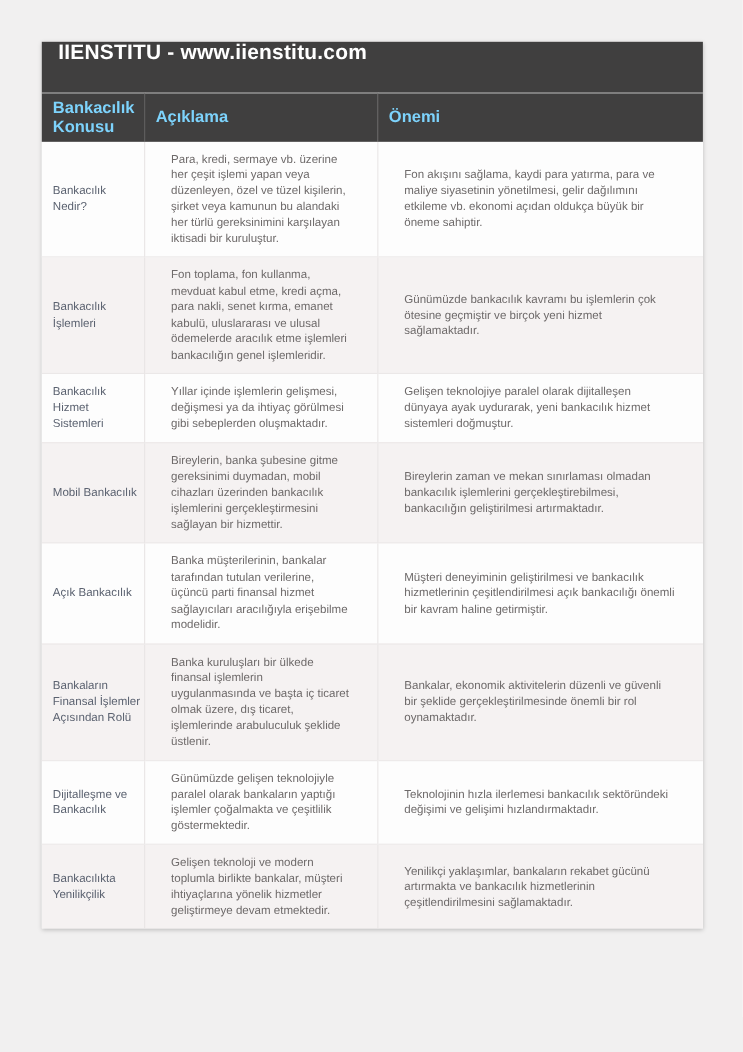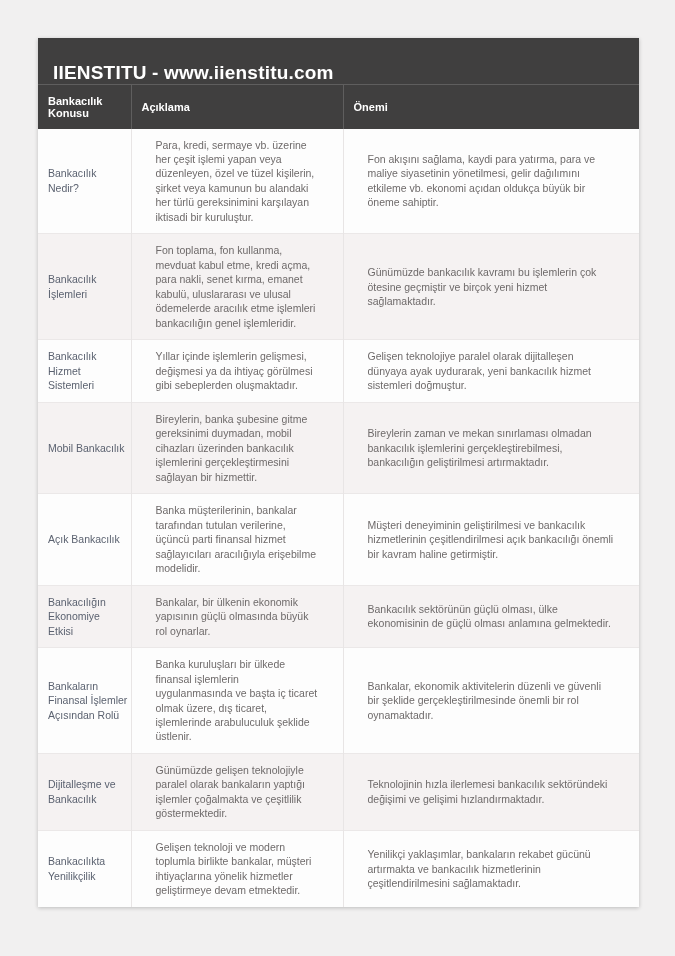--- a/index.html
+++ b/index.html
@@ -22,39 +22,39 @@
     top: 38px;
     width: 601px;
     background: #ffffff;
     box-shadow: 0 1px 4px rgba(0,0,0,0.22);
   }
   .titlebar {
     background: #403f3f;
     color: #ffffff;
     height: 46px;
     display: flex;
-    align-items: flex-end;
+    align-items: flex-start;
     padding-left: 15px;
     box-sizing: border-box;
     font-size: 19px;
     font-weight: bold;
     letter-spacing: 0.2px;
   }
   table {
     width: 100%;
     border-collapse: collapse;
     table-layout: fixed;
   }
   col.c-topic { width: 93px; }
   col.c-desc  { width: 212px; }
   col.c-imp   { width: 296px; }
   thead th {
     background: #403f3f;
-    color: #ffffff;
-    font-size: 11px;
+    color: #7dd3fc;
+    font-size: 15px;
     font-weight: bold;
     text-align: left;
     vertical-align: middle;
     height: 44px;
     padding: 4px 10px;
     box-sizing: border-box;
     border-top: 1px solid #5f5e5e;
   }
   thead th + th { border-left: 1px solid #5f5e5e; }
   tbody td {
@@ -122,25 +122,20 @@
     <td class="desc">Bireylerin, banka şubesine gitme gereksinimi duymadan, mobil cihazları üzerinden bankacılık işlemlerini gerçekleştirmesini sağlayan bir hizmettir.</td>
     <td class="imp">Bireylerin zaman ve mekan sınırlaması olmadan bankacılık işlemlerini gerçekleştirebilmesi, bankacılığın geliştirilmesi artırmaktadır.</td>
   </tr>
 
   <tr>
     <td class="topic">Açık Bankacılık</td>
     <td class="desc">Banka müşterilerinin, bankalar tarafından tutulan verilerine, üçüncü parti finansal hizmet sağlayıcıları aracılığıyla erişebilme modelidir.</td>
     <td class="imp">Müşteri deneyiminin geliştirilmesi ve bankacılık hizmetlerinin çeşitlendirilmesi açık bankacılığı önemli bir kavram haline getirmiştir.</td>
   </tr>
 
-  <tr>
-    <td class="topic">Bankacılığın Ekonomiye Etkisi</td>
-    <td class="desc">Bankalar, bir ülkenin ekonomik yapısının güçlü olmasında büyük rol oynarlar.</td>
-    <td class="imp">Bankacılık sektörünün güçlü olması, ülke ekonomisinin de güçlü olması anlamına gelmektedir.</td>
-  </tr>
 
   <tr>
     <td class="topic">Bankaların Finansal İşlemler Açısından Rolü</td>
     <td class="desc">Banka kuruluşları bir ülkede finansal işlemlerin uygulanmasında ve başta iç ticaret olmak üzere, dış ticaret, işlemlerinde arabuluculuk şeklide üstlenir.</td>
     <td class="imp">Bankalar, ekonomik aktivitelerin düzenli ve güvenli bir şeklide gerçekleştirilmesinde önemli bir rol oynamaktadır.</td>
   </tr>
 
   <tr>
     <td class="topic">Dijitalleşme ve Bankacılık</td>
     <td class="desc">Günümüzde gelişen teknolojiyle paralel olarak bankaların yaptığı işlemler çoğalmakta ve çeşitlilik göstermektedir.</td>

